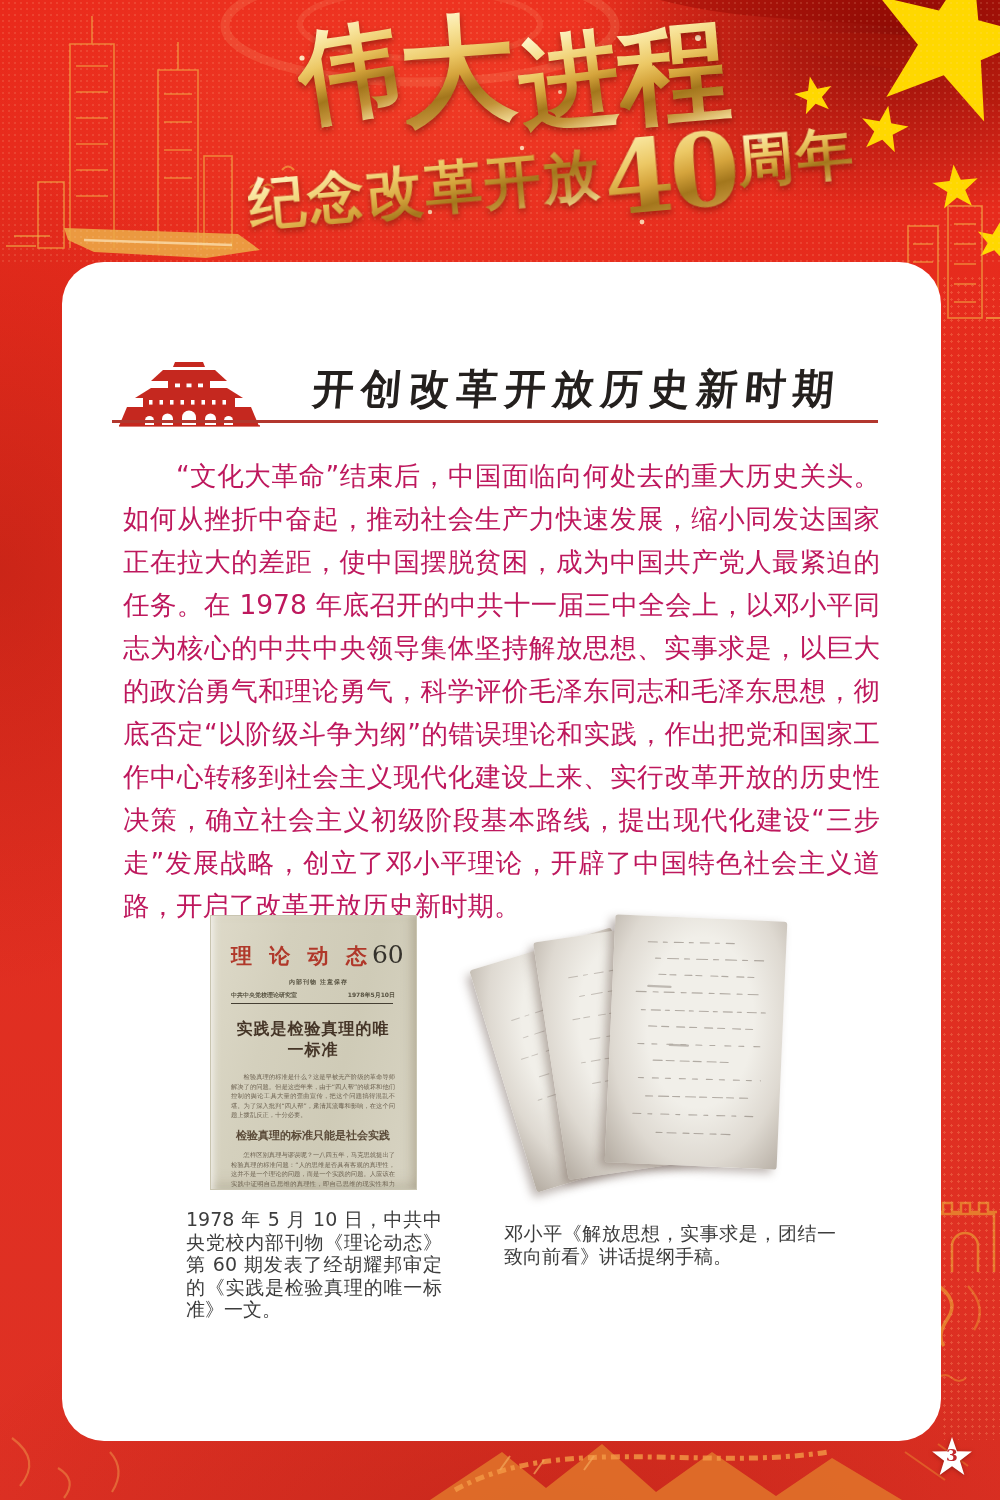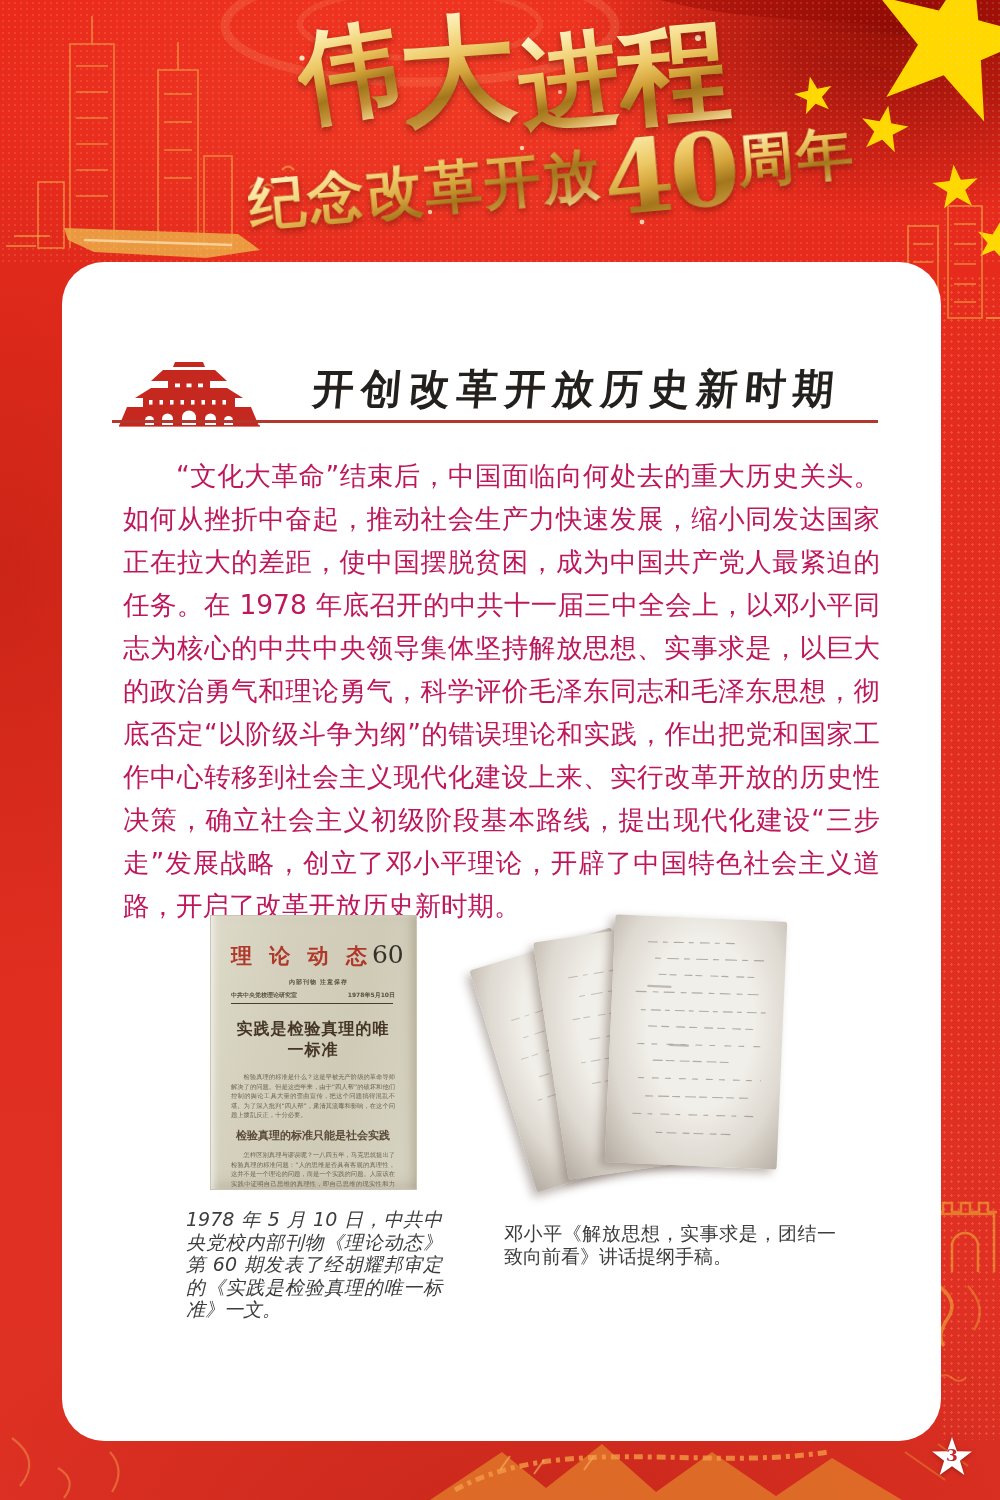--- a/index.html
+++ b/index.html
@@ -74,21 +74,21 @@
   .pg{position:absolute;border-radius:3px;
     background:radial-gradient(ellipse at 52% 42%, #f1efe9 42%, #ded9d1 70%, #b9b1a7 96%);
     box-shadow:-5px 4px 10px rgba(70,45,35,.35);}
   .pg svg{width:100%;height:100%;}
   .pg-back{left:0;top:26px;width:148px;height:232px;transform:rotate(-17deg);}
   .pg-mid{left:50px;top:12px;width:154px;height:240px;transform:rotate(-8.5deg);}
   .pg-front{left:110px;top:0;width:172px;height:248px;transform:rotate(2.5deg);}
 
   
   .caption{position:absolute;margin:0;font-size:19px;line-height:22.5px;color:#3d3d3d;text-align:justify;}
-  .cap-left{left:124px;top:946px;width:256px;font-style:italic;}
+  .cap-left{left:124px;top:946px;width:256px;}
   .cap-right{left:442px;top:960px;width:332px;}
 
   
   .page-star{position:absolute;left:930px;top:1436px;width:44px;height:44px;z-index:4;}
   .page-star svg{position:absolute;left:0;top:0;width:44px;height:44px;filter:drop-shadow(0 1px 2px rgba(90,10,5,.5));}
   .page-num{position:absolute;left:0;top:9px;width:44px;text-align:center;
     font-family:"DejaVu Serif",serif;font-weight:bold;font-size:17px;color:#c1272d;}
 </style>
 </head>
 <body>

